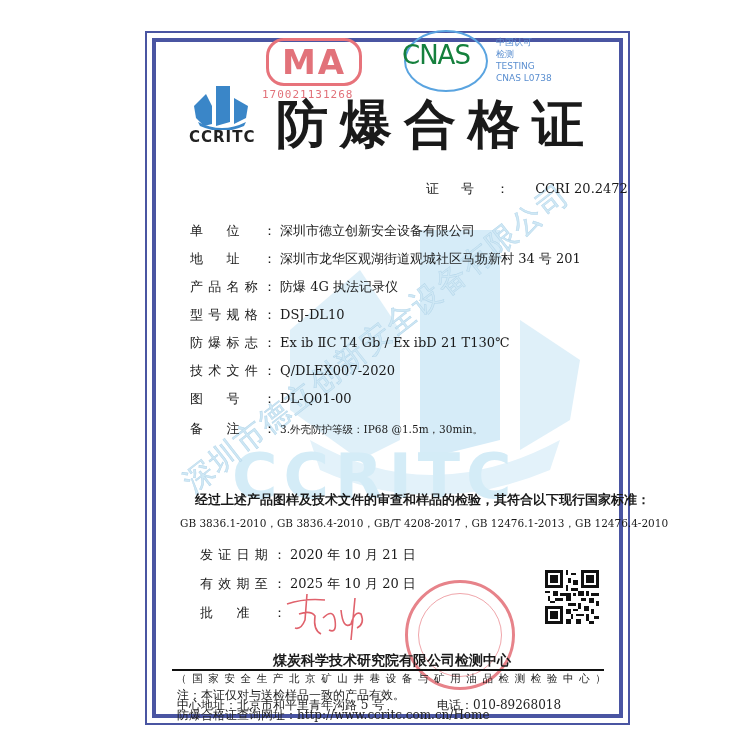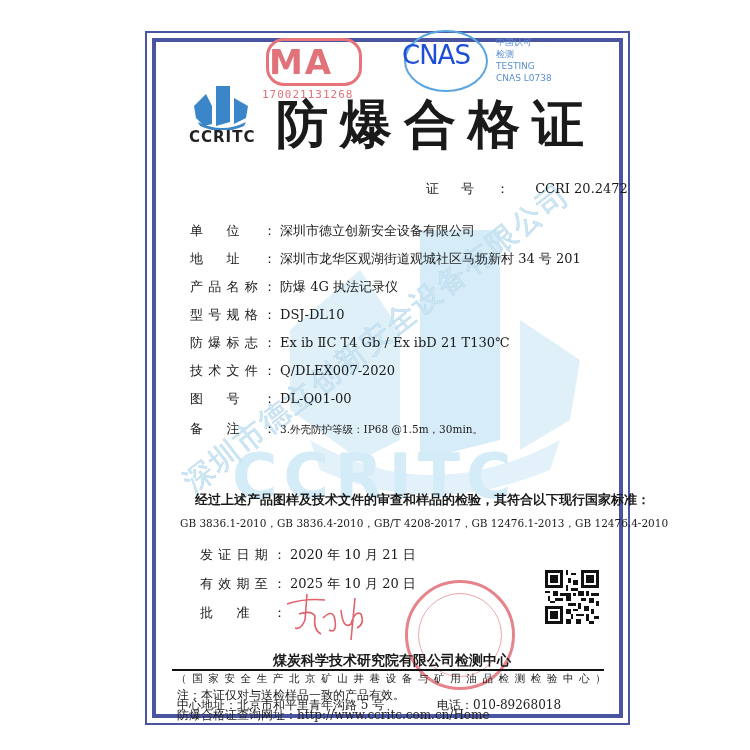--- a/index.html
+++ b/index.html
@@ -2,24 +2,24 @@
 <html><head>
 <meta charset="utf-8">
 <style>
   html, body { margin:0; padding:0; }
   body { width:750px; height:750px; background:#ffffff; position:relative; overflow:hidden; font-family:"DejaVu Serif", serif; color:#1a1a1a; }
   .frame-outer { position:absolute; left:145px; top:31px; width:485px; height:694px; border:2px solid #4a55a2; box-sizing:border-box; }
   .frame-inner { position:absolute; left:152px; top:38px; width:471px; height:680px; border:4px solid #4a55a2; box-sizing:border-box; }
   .wm-logo { position:absolute; left:250px; top:210px; width:360px; height:300px; }
   .wm-text { position:absolute; left:175px; top:470px; transform-origin:left top; transform:rotate(-38deg); font-family:"DejaVu Sans", sans-serif; font-size:30px; color:#cfe8f5; letter-spacing:2px; white-space:nowrap; -webkit-text-stroke:0.5px #b5d6ea; }
   .wm-ccritc { position:absolute; left:232px; top:440px; font-family:"DejaVu Sans", sans-serif; font-weight:bold; font-size:62px; color:#d4ecf7; letter-spacing:6px; }
-  .ma-stamp { position:absolute; left:266px; top:38px; width:90px; height:42px; border:3px solid #e7737b; border-radius:18px; color:#e2727a; font-family:"DejaVu Sans", sans-serif; font-weight:bold; font-size:34px; line-height:42px; letter-spacing:2px; }
+  .ma-stamp { position:absolute; left:266px; top:38px; width:90px; height:42px; border:3px solid #e7737b; border-radius:18px; color:#e2727a; font-family:"DejaVu Sans", sans-serif; font-weight:bold; font-size:34px; text-align:center; line-height:42px; letter-spacing:2px; }
   .ma-num { position:absolute; left:262px; top:88px; font-family:"DejaVu Sans Mono", monospace; font-size:11px; color:#e2727a; letter-spacing:1px; }
   .cnas-circle { position:absolute; left:404px; top:30px; width:80px; height:58px; border:2px solid #5aa4e0; border-radius:50%; }
-  .cnas-text { position:absolute; left:402px; top:40px; font-family:"DejaVu Sans", sans-serif; font-size:26px; color:#1d4ed8; font-weight:normal; letter-spacing:-1px; }
+  .cnas-text { position:absolute; left:402px; top:40px; font-family:"DejaVu Sans", sans-serif; font-size:26px; color:#15803d; font-weight:normal; letter-spacing:-1px; }
   .cnas-side { position:absolute; left:496px; top:36px; font-family:"DejaVu Sans", sans-serif; font-size:9px; color:#5b8fd0; line-height:12px; }
   .logo { position:absolute; left:190px; top:84px; width:64px; height:46px; }
   .logo-text { position:absolute; left:189px; top:128px; font-family:"DejaVu Sans", sans-serif; font-weight:bold; font-size:15px; color:#222; letter-spacing:1px; }
   .title { position:absolute; left:276px; top:90px; font-family:"DejaVu Sans", sans-serif; font-weight:bold; font-size:52px; color:#1a1a1a; letter-spacing:12px; }
   .cert-no { position:absolute; left:426px; top:180px; font-size:13px; }
   .cert-no .lbl { letter-spacing:22px; }
   .row { position:absolute; left:190px; font-size:13px; white-space:nowrap; }
   .row .lbl { display:inline-block; width:86px; text-align:justify; text-align-last:justify; }
   .row .val { display:inline-block; margin-left:4px; }
   .notes { position:absolute; left:280px; top:422px; font-size:10.5px; line-height:15px; }

